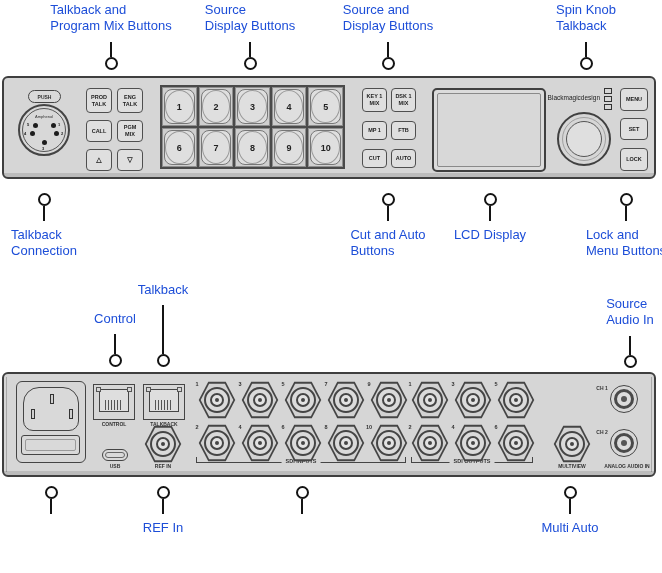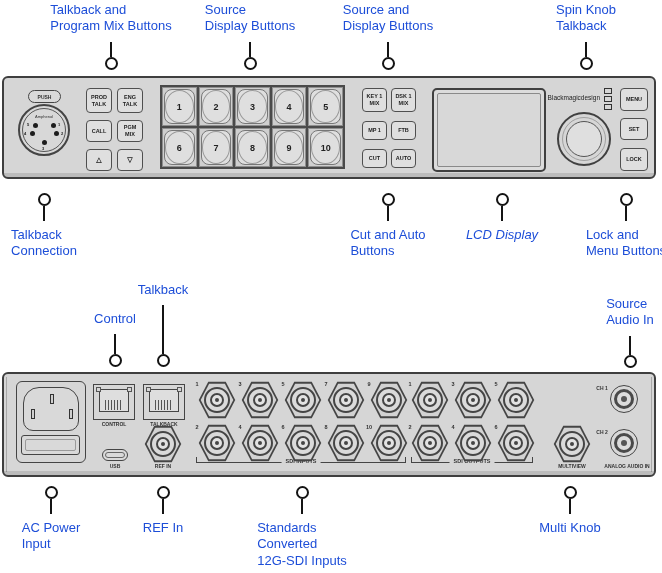--- a/index.html
+++ b/index.html
@@ -257,21 +257,21 @@
     <div class="c-line" style="height:15px;"></div>
     <div class="c-label">Talkback
 Connection</div>
   </div>
   <div class="callout bottom" style="left:338px;top:193px;width:100px;">
     <div class="c-dot"></div>
     <div class="c-line" style="height:15px;"></div>
     <div class="c-label">Cut and Auto
 Buttons</div>
   </div>
-  <div class="callout bottom" style="left:452px;top:193px;width:100px;font-style:italic;">
+  <div class="callout bottom" style="left:440px;top:193px;width:100px;">
     <div class="c-dot"></div>
     <div class="c-line" style="height:15px;"></div>
     <div class="c-label">LCD Display</div>
   </div>
   <div class="callout bottom" style="left:568px;top:193px;width:116px;">
     <div class="c-dot"></div>
     <div class="c-line" style="height:15px;"></div>
     <div class="c-label">Lock and
 Menu Buttons</div>
   </div>
@@ -493,34 +493,29 @@
         <div class="bnc-hexin"></div>
         <div class="bnc-ring1"></div>
         <div class="bnc-ring2"></div>
         <div class="bnc-cdot"></div>
       </div>
     </div>
 
   <div class="callout bottom" style="left:6px;top:486px;width:90px;">
     <div class="c-dot"></div>
     <div class="c-line" style="height:15px;"></div>
-    <div class="c-label">AC Power
-Input</div>
   </div>
   <div class="callout bottom" style="left:118px;top:486px;width:90px;">
     <div class="c-dot"></div>
     <div class="c-line" style="height:15px;"></div>
     <div class="c-label">REF In</div>
   </div>
   <div class="callout bottom" style="left:237px;top:486px;width:130px;">
     <div class="c-dot"></div>
     <div class="c-line" style="height:15px;"></div>
-    <div class="c-label">Standards
-Converted
-12G-SDI Inputs</div>
   </div>
   <div class="callout bottom" style="left:525px;top:486px;width:90px;">
     <div class="c-dot"></div>
     <div class="c-line" style="height:15px;"></div>
-    <div class="c-label">Multi Knob</div>
+    <div class="c-label">Multi Auto</div>
   </div>
 
 </div>
 
 </body></html>

